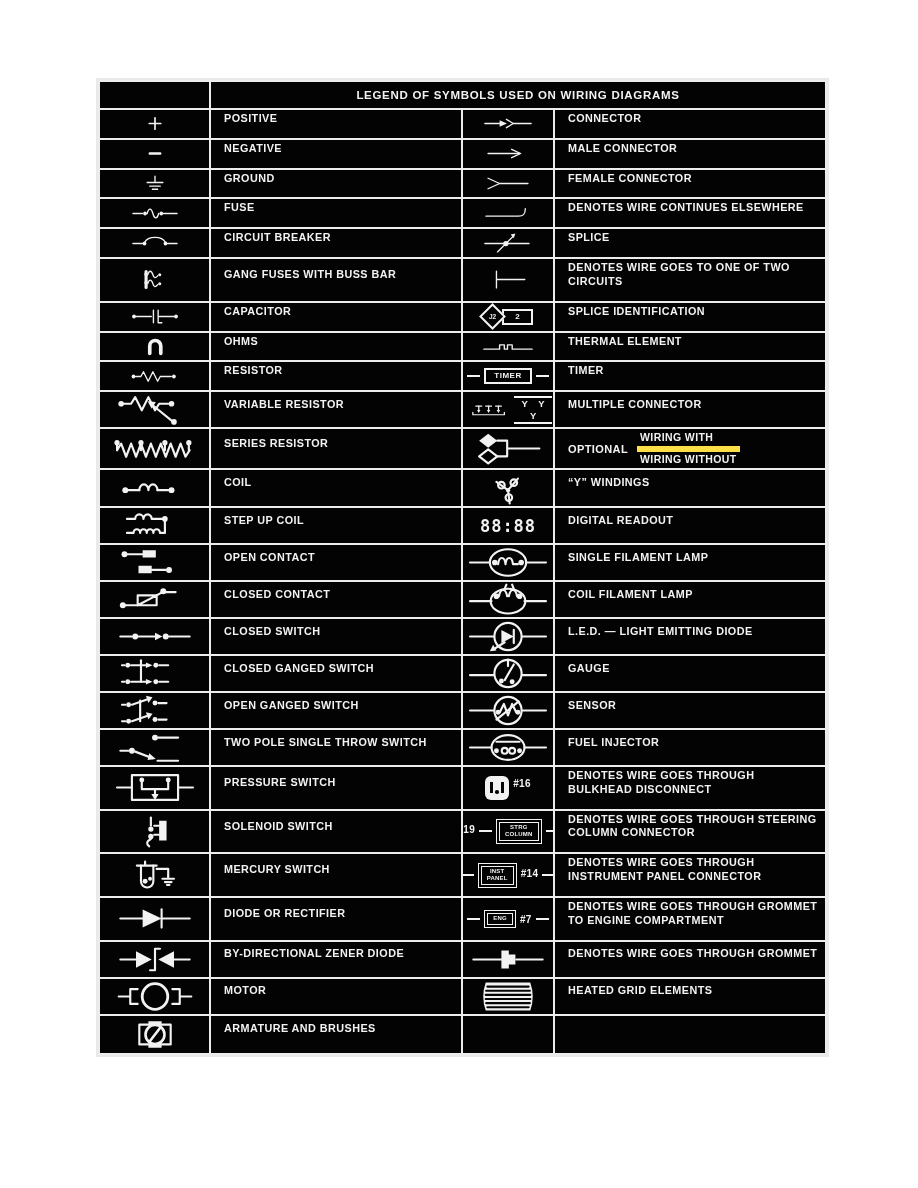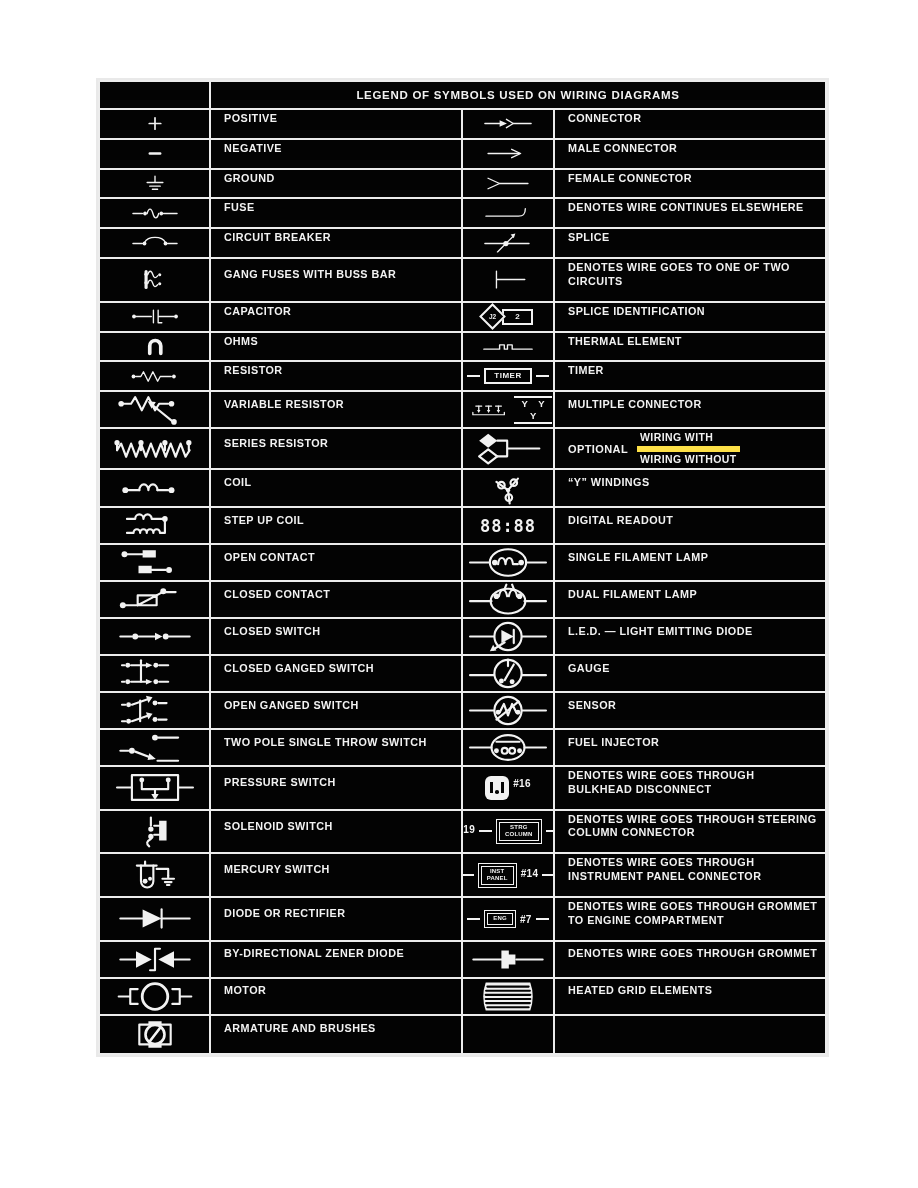--- a/index.html
+++ b/index.html
@@ -589,21 +589,21 @@
             <svg width="98" height="33" viewBox="0 0 100 40">
               <use href="#i-closed-contact"></use>
             </svg>
           </td>
           <td class="c-label"><span>CLOSED CONTACT</span></td>
           <td class="c-sym">
             <svg width="84" height="33" viewBox="0 0 100 40">
               <use href="#i-lamp-dual"></use>
             </svg>
           </td>
-          <td class="c-label"><span>DUAL FILAMENT LAMP</span></td>
+          <td class="c-label"><span>COIL FILAMENT LAMP</span></td>
         </tr>
         <tr style="height: 36px;">
           <td class="c-sym">
             <svg width="98" height="33" viewBox="0 0 100 40">
               <use href="#i-closed-switch"></use>
             </svg>
           </td>
           <td class="c-label"><span>CLOSED SWITCH</span></td>
           <td class="c-sym">
             <svg width="84" height="33" viewBox="0 0 100 40">

